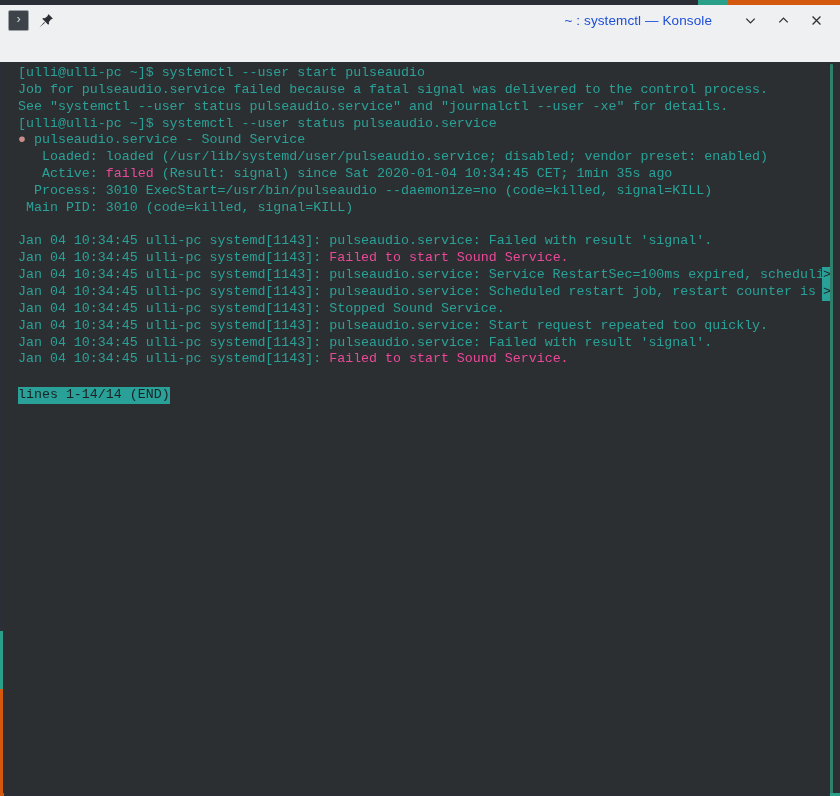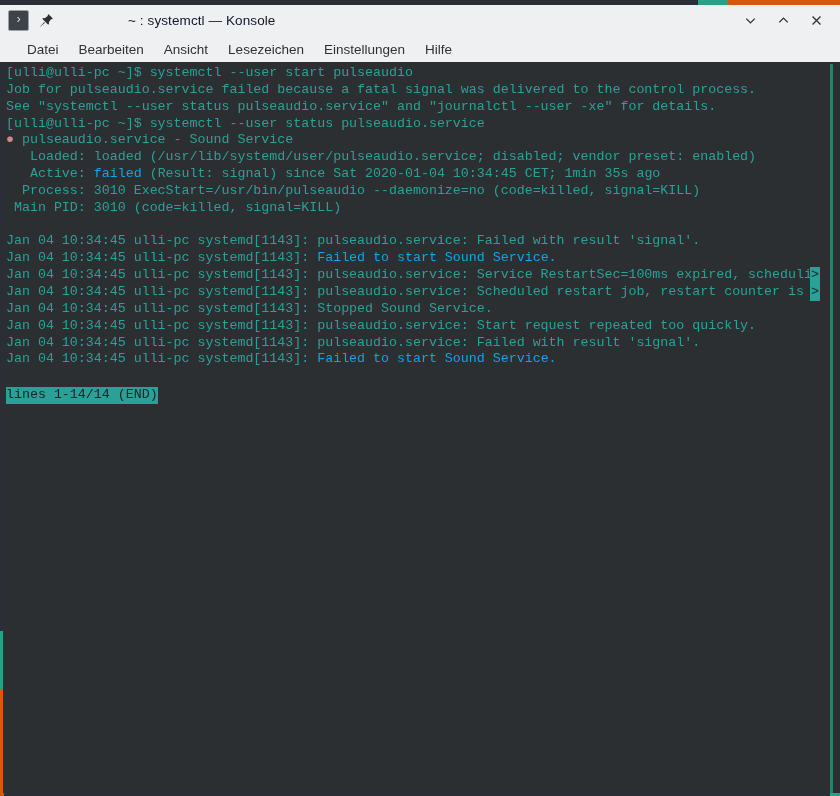--- a/index.html
+++ b/index.html
@@ -67,23 +67,23 @@
     display: inline-block;
     width: 16px; height: 16px;
     color: #2b2f35;
     position: relative;
     top: 0px;
   }
   .pin-icon svg { display: block; }
 
   .tb-title {
     flex: 1 1 auto;
-    text-align: left;
+    text-align: right;
     font-size: 13.5px;
-    color: #0f172a;
+    color: #1d4ed8;
     letter-spacing: 0.1px;
     white-space: nowrap;
     overflow: hidden;
   }
   .tb-right {
     flex: 0 0 auto;
     width: 120px;
     display: flex;
     justify-content: flex-end;
     align-items: center;
@@ -160,37 +160,37 @@
     position: absolute;
     top: 2px; left: 0;
     width: 3px;
     height: 730px;
     background: #2f7f6c;
     border-radius: 1px;
   }
 
   .term-screen {
     position: absolute;
-    top: 0; left: 4px;
+    top: 0; left: 16px;
     width: 824px;
     height: 734px;
     padding: 3px 0 0 2px;
     font-family: "Liberation Mono", monospace;
     font-size: 13.3px;
     line-height: 16.85px;
     color: #2aa198;
     white-space: pre;
     overflow: hidden;
   }
   .tline {
     height: 16.85px;
     white-space: pre;
     position: relative;
   }
-  .c-red  { color: #0ea5e9; }
+  .c-red  { color: #ec4899; }
   .bullet { color: #c98b8b; }
 
   .trunc-mark {
     position: absolute;
     right: 8px;
     top: 0;
     background: #2aa198;
     color: #1f2527;
     padding: 0 1px;
     font-family: "Liberation Mono", monospace;
@@ -240,28 +240,20 @@
         </svg>
       </span>
       <span class="wbtn">
         <svg viewBox="0 0 16 16" width="15" height="15" fill="none" stroke="currentColor" stroke-width="1.4">
           <path d="M3.8 3.8 12.2 12.2M12.2 3.8 3.8 12.2"></path>
         </svg>
       </span>
     </div>
   </div>
 
-  <div class="menubar">
-    <div class="menu-item">Datei</div>
-    <div class="menu-item">Bearbeiten</div>
-    <div class="menu-item">Ansicht</div>
-    <div class="menu-item">Lesezeichen</div>
-    <div class="menu-item">Einstellungen</div>
-    <div class="menu-item">Hilfe</div>
-  </div>
 
   <div class="term-wrap">
     <div class="term-screen" id="term-screen"><div class="tline"><span>[ulli@ulli-pc ~]$ systemctl --user start pulseaudio</span></div><div class="tline"><span>Job for pulseaudio.service failed because a fatal signal was delivered to the control process.</span></div><div class="tline"><span>See "systemctl --user status pulseaudio.service" and "journalctl --user -xe" for details.</span></div><div class="tline"><span>[ulli@ulli-pc ~]$ systemctl --user status pulseaudio.service</span></div><div class="tline"><span class="bullet">●</span><span> pulseaudio.service - Sound Service</span></div><div class="tline"><span>   Loaded: loaded (/usr/lib/systemd/user/pulseaudio.service; disabled; vendor preset: enabled)</span></div><div class="tline"><span>   Active: </span><span class="c-red">failed</span><span> (Result: signal) since Sat 2020-01-04 10:34:45 CET; 1min 35s ago</span></div><div class="tline"><span>  Process: 3010 ExecStart=/usr/bin/pulseaudio --daemonize=no (code=killed, signal=KILL)</span></div><div class="tline"><span> Main PID: 3010 (code=killed, signal=KILL)</span></div><div class="tline"><span></span></div><div class="tline"><span>Jan 04 10:34:45 ulli-pc systemd[1143]: pulseaudio.service: Failed with result 'signal'.</span></div><div class="tline"><span>Jan 04 10:34:45 ulli-pc systemd[1143]: </span><span class="c-red">Failed to start Sound Service.</span></div><div class="tline"><span>Jan 04 10:34:45 ulli-pc systemd[1143]: pulseaudio.service: Service RestartSec=100ms expired, scheduli</span><span class="trunc-mark">&gt;</span></div><div class="tline"><span>Jan 04 10:34:45 ulli-pc systemd[1143]: pulseaudio.service: Scheduled restart job, restart counter is </span><span class="trunc-mark">&gt;</span></div><div class="tline"><span>Jan 04 10:34:45 ulli-pc systemd[1143]: Stopped Sound Service.</span></div><div class="tline"><span>Jan 04 10:34:45 ulli-pc systemd[1143]: pulseaudio.service: Start request repeated too quickly.</span></div><div class="tline"><span>Jan 04 10:34:45 ulli-pc systemd[1143]: pulseaudio.service: Failed with result 'signal'.</span></div><div class="tline"><span>Jan 04 10:34:45 ulli-pc systemd[1143]: </span><span class="c-red">Failed to start Sound Service.</span></div><div class="tline"><span class="statusline">lines 1-14/14 (END)</span></div></div>
 
     <div class="scrollbar-track">
       <div class="scrollbar-thumb"></div>
     </div>
 
     <div class="frame-left">
       <div class="fl-dark"></div>

